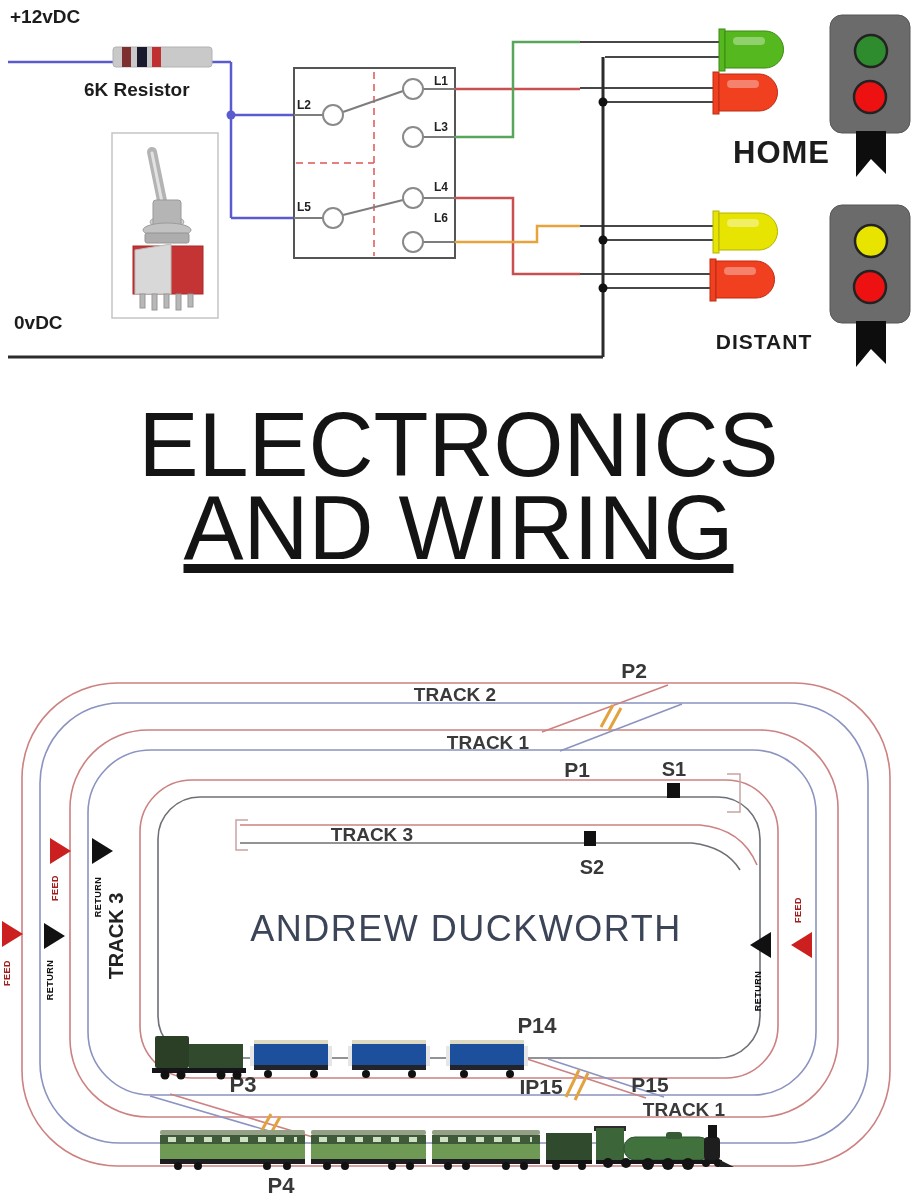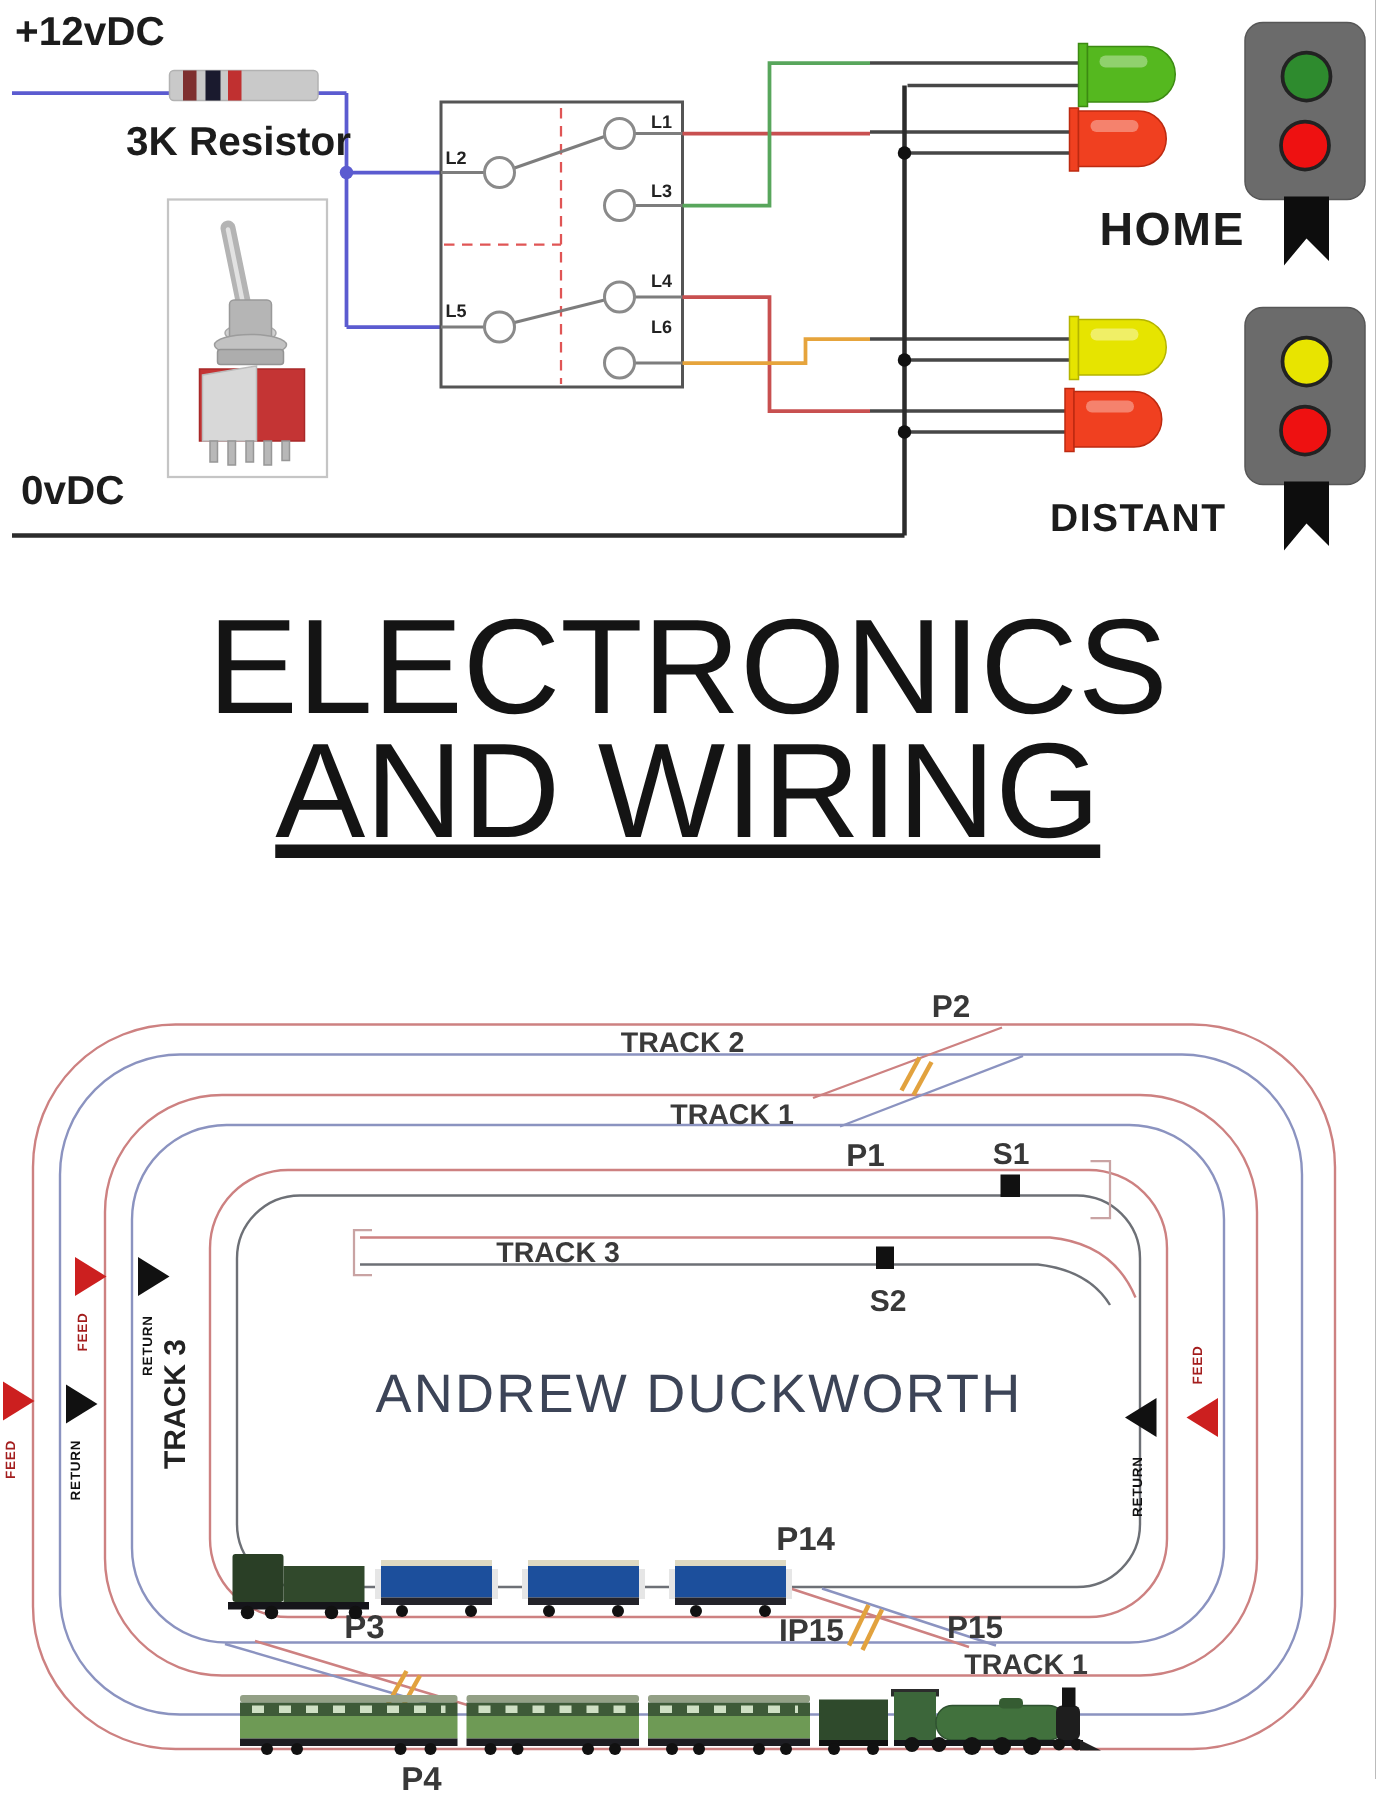--- a/index.html
+++ b/index.html
@@ -1,20 +1,20 @@
 <!DOCTYPE html>
 <html><head>
 <meta charset="utf-8">
 <style>
   html,body{margin:0;padding:0;background:#888;}
   .page{position:relative;width:917px;height:1200px;background:#ffffff;overflow:hidden;
         font-family:"Liberation Sans",sans-serif;margin:0 auto;}
   .abs{position:absolute;}
   .lbl{position:absolute;color:#1c1c1c;font-weight:600;white-space:nowrap;}
-  .lbl-big{font-size:27px;}
+  .lbl-big{font-size:19px;}
   .lbl-term{font-size:12px;font-weight:700;color:#222;}
   .title-line{position:absolute;left:0;width:100%;text-align:center;color:#141414;
               font-weight:400;line-height:1;letter-spacing:0px;white-space:nowrap;}
   .t1{top:400px;font-size:90px;}
   .t2{top:483px;font-size:90px;text-decoration:underline;}
   .t3{top:572px;font-size:66px;}
   svg text{font-family:"Liberation Sans",sans-serif;}
   .tp-label{font-weight:600;fill:#3a3a3a;}
   .p-label{font-weight:600;fill:#383838;}
   .arrow-label{font-weight:700;font-size:9px;letter-spacing:0.5px;}
@@ -127,30 +127,30 @@
 
     <g>
       <rect x="830" y="205" width="80" height="118" rx="12" stroke="#575757" fill="#6b6b6b"></rect>
       <circle cx="871" cy="241" r="16" stroke="#222222" stroke-width="2.5" fill="#e8e400"></circle>
       <circle cx="870" cy="287" r="16" stroke="#222222" stroke-width="2.5" fill="#ee1111"></circle>
       <path d="M856,321 L886,321 L886,364 L871,349 L856,367 Z" fill="#0d0d0d"></path>
     </g>
   </svg>
 
   <span class="lbl lbl-big" style="left:10px;top:6px">+12vDC</span>
-  <span class="lbl lbl-big" style="left:84px;top:79px">3K Resistor</span>
+  <span class="lbl lbl-big" style="left:84px;top:79px">6K Resistor</span>
   <span class="lbl lbl-big" style="left:14px;top:312px">0vDC</span>
   <span class="lbl lbl-term" style="left:434px;top:74px">L1</span>
   <span class="lbl lbl-term" style="left:297px;top:98px">L2</span>
   <span class="lbl lbl-term" style="left:434px;top:120px">L3</span>
   <span class="lbl lbl-term" style="left:434px;top:180px">L4</span>
   <span class="lbl lbl-term" style="left:297px;top:200px">L5</span>
   <span class="lbl lbl-term" style="left:434px;top:211px">L6</span>
   <span class="lbl" style="left:733px;top:135px;width:95px;text-align:left;font-size:31px;letter-spacing:1px">HOME</span>
-  <span class="lbl" style="left:700px;top:330px;width:128px;font-size:26px;letter-spacing:1px">DISTANT</span>
+  <span class="lbl" style="left:700px;top:330px;width:128px;text-align:center;font-size:21px;letter-spacing:1px">DISTANT</span>
 
   <div class="title-line t1">ELECTRONICS</div>
   <div class="title-line t2">AND WIRING</div>
 
   <svg class="abs" style="left:0;top:660px" width="917" height="540" viewBox="0 0 917 540">
 
     <path d="M117,23 H795 A95,95 0 0 1 890,118 V411 A95,95 0 0 1 795,506 H117 A95,95 0 0 1 22,411 V118 A95,95 0 0 1 117,23 Z" fill="none" stroke-width="1.6" stroke="#cd8181"></path>
     <path d="M120,43 H788 A80,80 0 0 1 868,123 V403 A80,80 0 0 1 788,483 H120 A80,80 0 0 1 40,403 V123 A80,80 0 0 1 120,43 Z" fill="none" stroke-width="1.6" stroke="#8b93c0"></path>
 
     <path d="M148,70 H760 A78,78 0 0 1 838,148 V379 A78,78 0 0 1 760,457 H148 A78,78 0 0 1 70,379 V148 A78,78 0 0 1 148,70 Z" fill="none" stroke-width="1.6" stroke="#cd8181"></path>

